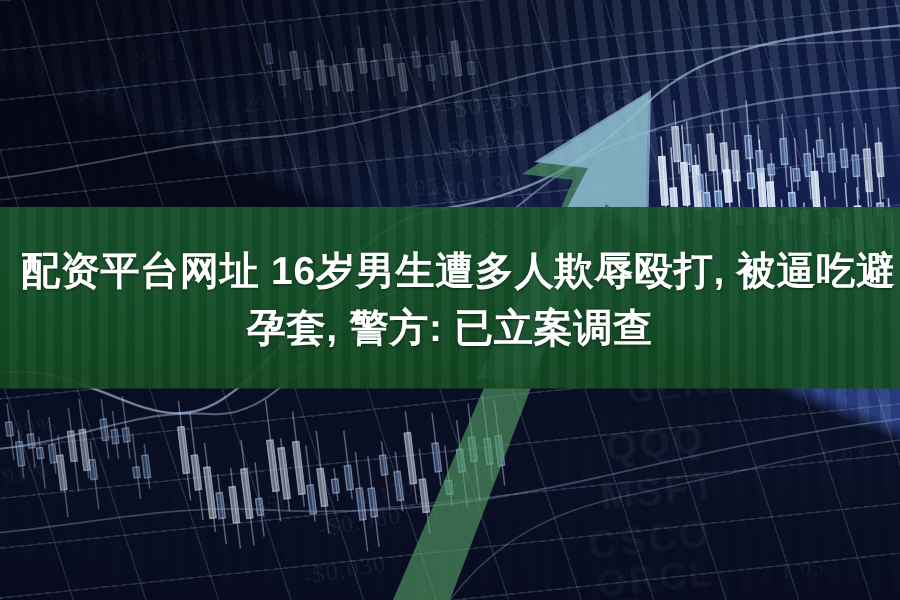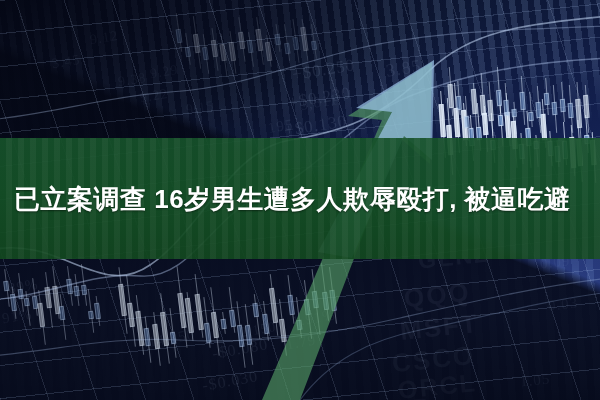--- a/index.html
+++ b/index.html
@@ -582,16 +582,17 @@
       <span style="left: 400px; top: 312px; font-size: 26px; opacity: 0.26; transform: rotate(-6deg);">MSFT</span>
       <span style="left: 392px; top: 344px; font-size: 26px; opacity: 0.22; transform: rotate(-6deg);">CSCO</span>
       <span style="left: 398px; top: 372px; font-size: 25px; opacity: 0.2; transform: rotate(-6deg);">ORCL</span>
       <span style="left: 372px; top: 396px; font-size: 22px; opacity: 0.16; transform: rotate(-6deg);">SIEB</span>
     </div>
 
   <div class="green-band"></div>
   <div class="green-band-tex"></div>
 
   <div class="headline">
-    <div class="hl-line l1">已立案调查 16岁男生遭多人欺辱殴打, 被逼吃避</div>
+    <div class="hl-line l1">配资平台网址 16岁男生遭多人欺辱殴打, 被逼吃避</div>
+    <div class="hl-line l2">孕套, 警方: 已立案调查</div>
   </div>
 
 </div>
 
 </body></html>

